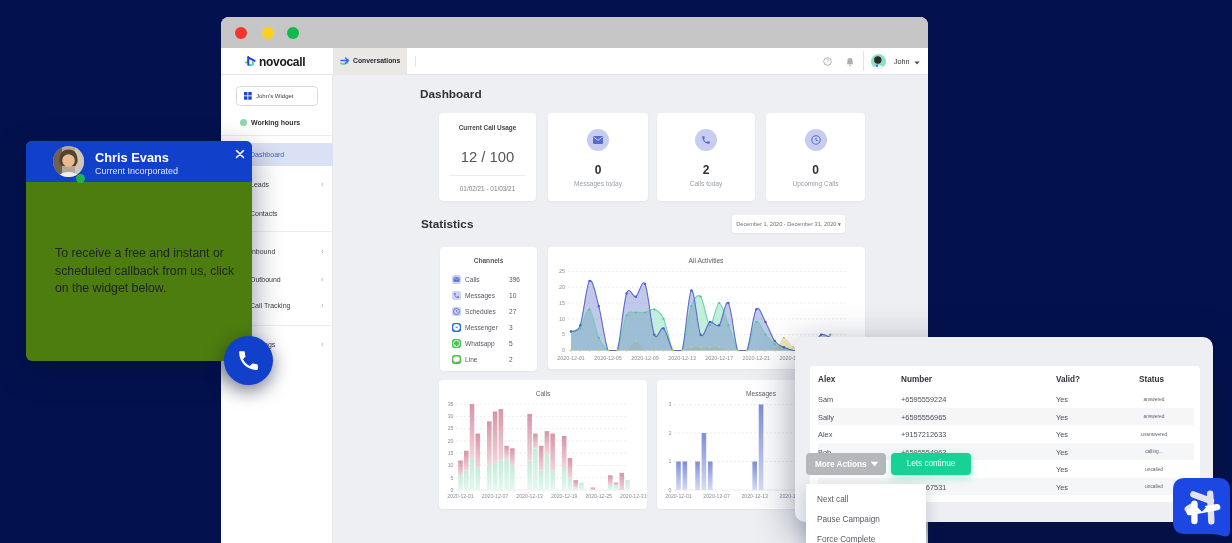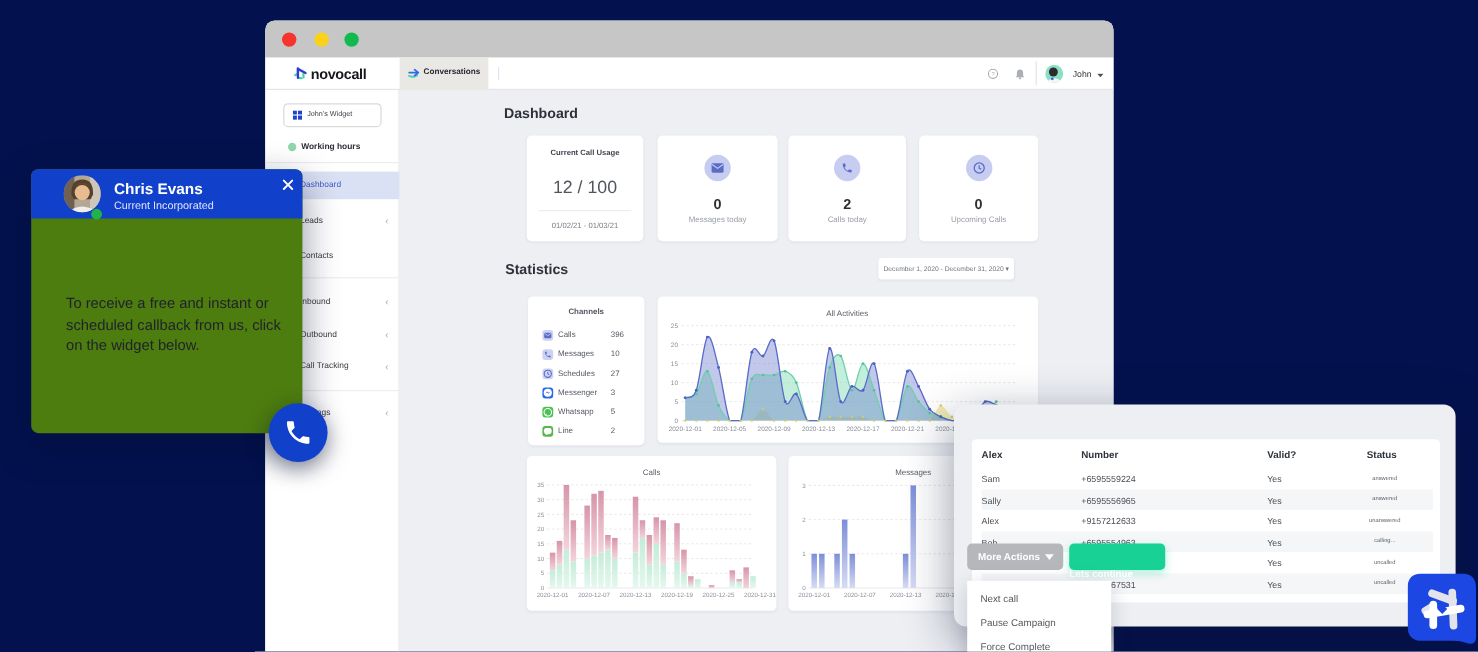--- a/index.html
+++ b/index.html
@@ -536,21 +536,21 @@
     </div>
   </div>
 
   <div class="abs" style="left:806px; top:453px; width:80px; height:22px; background:#b5b7ba; border-radius:4px;">
     <div style="position:absolute; left:9px; top:6.5px; font-size:8.2px; font-weight:bold; color:#fff;">More Actions</div>
     <svg style="position:absolute; left:64px; top:8px;" width="9" height="7" viewBox="0 0 9 7">
         <path d="M0.8 0.8 L4.5 5.6 L8.2 0.8 Z" fill="#fff"></path>
       </svg>
   </div>
   <div class="abs" style="left:891px; top:453px; width:80px; height:22px; background:#17d195; border-radius:4px; box-shadow:0 3px 8px rgba(23,209,149,0.35);">
-    <div style="position:absolute; width:100%; text-align:left; top:21px; font-size:8.2px; font-weight:bold; color:#fff;">Lets continue</div>
+    <div style="position:absolute; width:100%; text-align:center; top:6px; font-size:8.2px; font-weight:normal; color:#fff;">Lets continue</div>
   </div>
 
   <div class="abs" style="left:806px; top:484px; width:120px; height:80px; background:#fff; box-shadow:0 4px 16px rgba(30,40,70,0.2);">
     <div class="abs" style="left:11px; top:11px; font-size:8.2px; color:#55595f;">Next call</div>
     <div class="abs" style="left:11px; top:31px; font-size:8.2px; color:#55595f;">Pause Campaign</div>
     <div class="abs" style="left:11px; top:51px; font-size:8.2px; color:#55595f;">Force Complete</div>
   </div>
 
   <svg class="abs" style="left:1173px; top:478px;" width="57" height="60" viewBox="0 0 57 60">
     <path d="M12 0 L45 0 Q57 0 57 12 L57 53 Q57 60 50 58 Q44 56 38 56 L12 56 Q0 56 0 44 L0 12 Q0 0 12 0 Z" fill="#1c47e3"></path>

